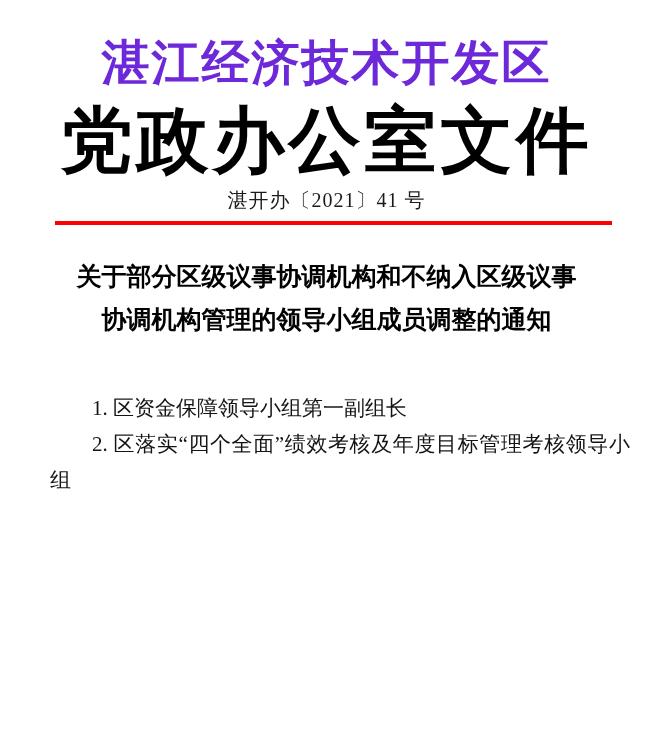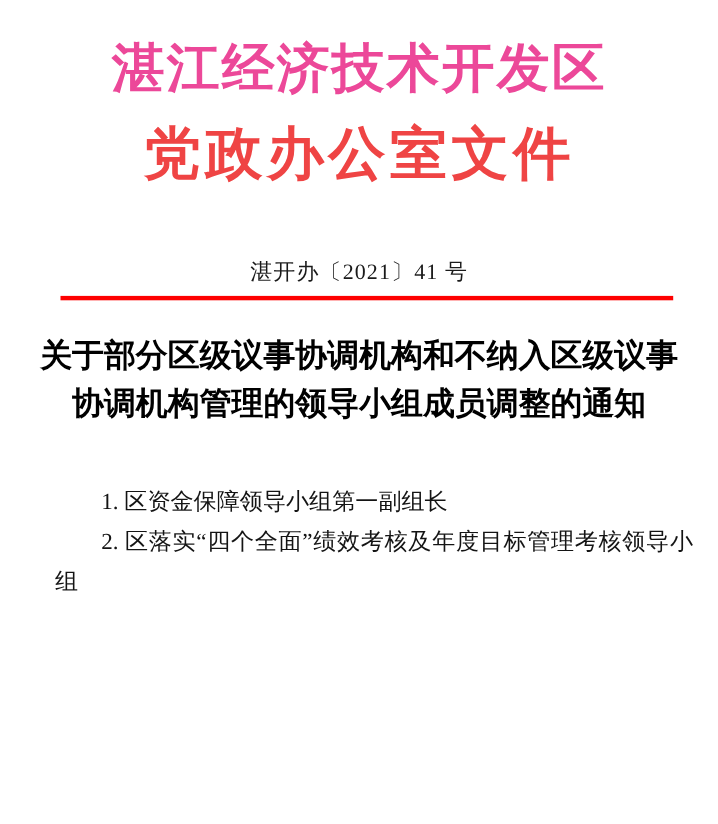--- a/index.html
+++ b/index.html
@@ -15,57 +15,56 @@
     overflow: hidden;
     font-family: "Liberation Serif", "DejaVu Serif", serif;
     color: #0c0c0c;
   }
   
   .letterhead {
     padding-top: 34px;
     text-align: center;
   }
   .org-name {
-    color: #ec4899;
+    color: #6d28d9;
     font-size: 48px;
     line-height: 58px;
     font-weight: 700;
     letter-spacing: 2px;
     white-space: nowrap;
   }
   .doc-type {
-    color: #ef4444;
-    font-size: 52px;
+    color: #000000;
+    font-size: 72px;
     line-height: 90px;
     font-weight: 900;
     letter-spacing: 4px;
     white-space: nowrap;
     margin-top: 4px;
   }
   
   .doc-number {
-    margin-top: 48px;
     text-align: center;
     font-size: 20px;
     line-height: 28px;
     color: #1a1a1a;
     letter-spacing: 1px;
   }
   .red-divider {
     margin: 7px 0 0 55px;
     width: 557px;
     height: 4px;
     background: #fe0000;
   }
   
   .doc-title {
     margin-top: 30px;
     text-align: center;
     font-weight: 700;
-    font-size: 29px;
+    font-size: 25px;
     line-height: 43px;
     color: #000000;
   }
   
   .doc-body {
     margin-top: 49px;
     padding-left: 50px;
     padding-right: 23px;
     font-size: 21px;
     line-height: 36px;

